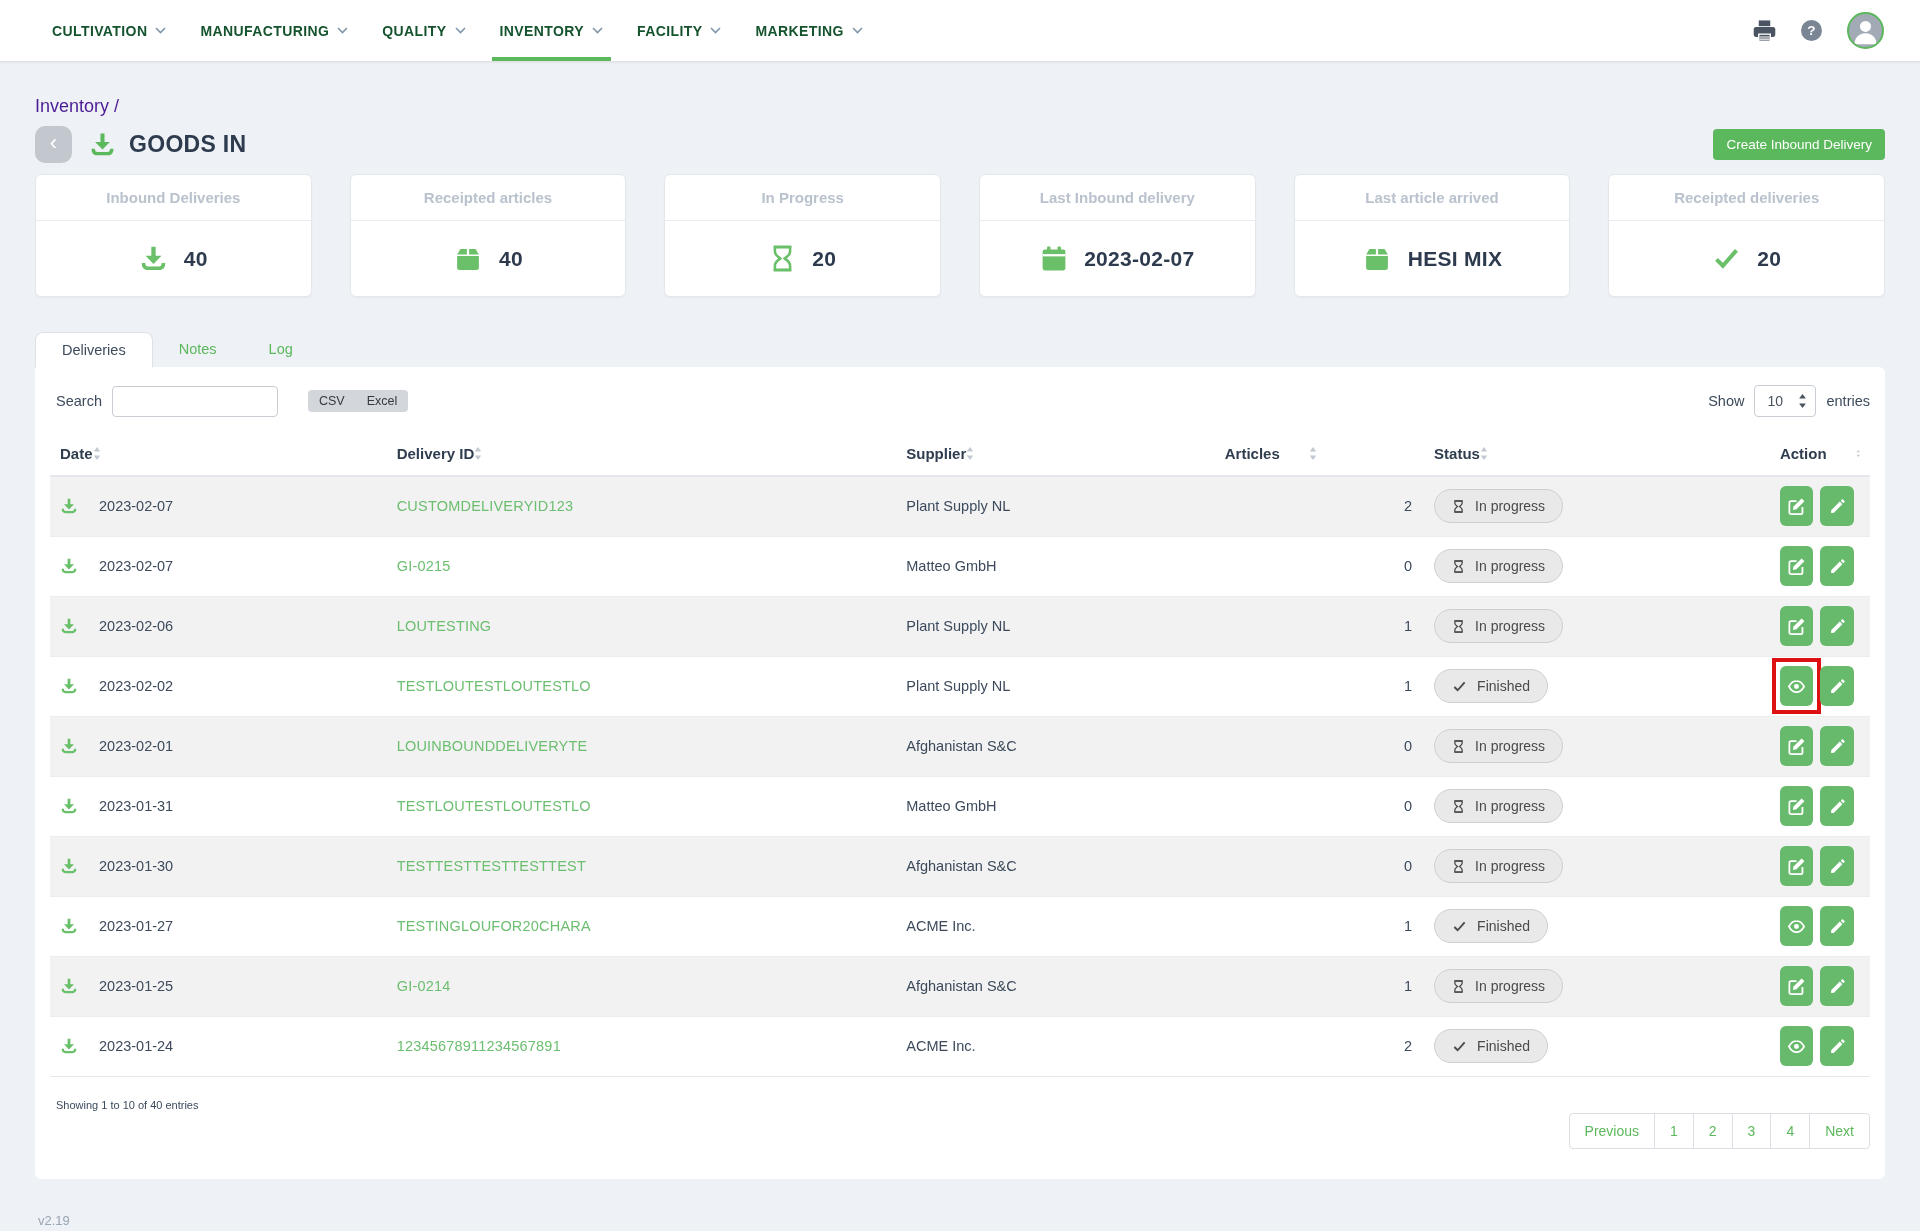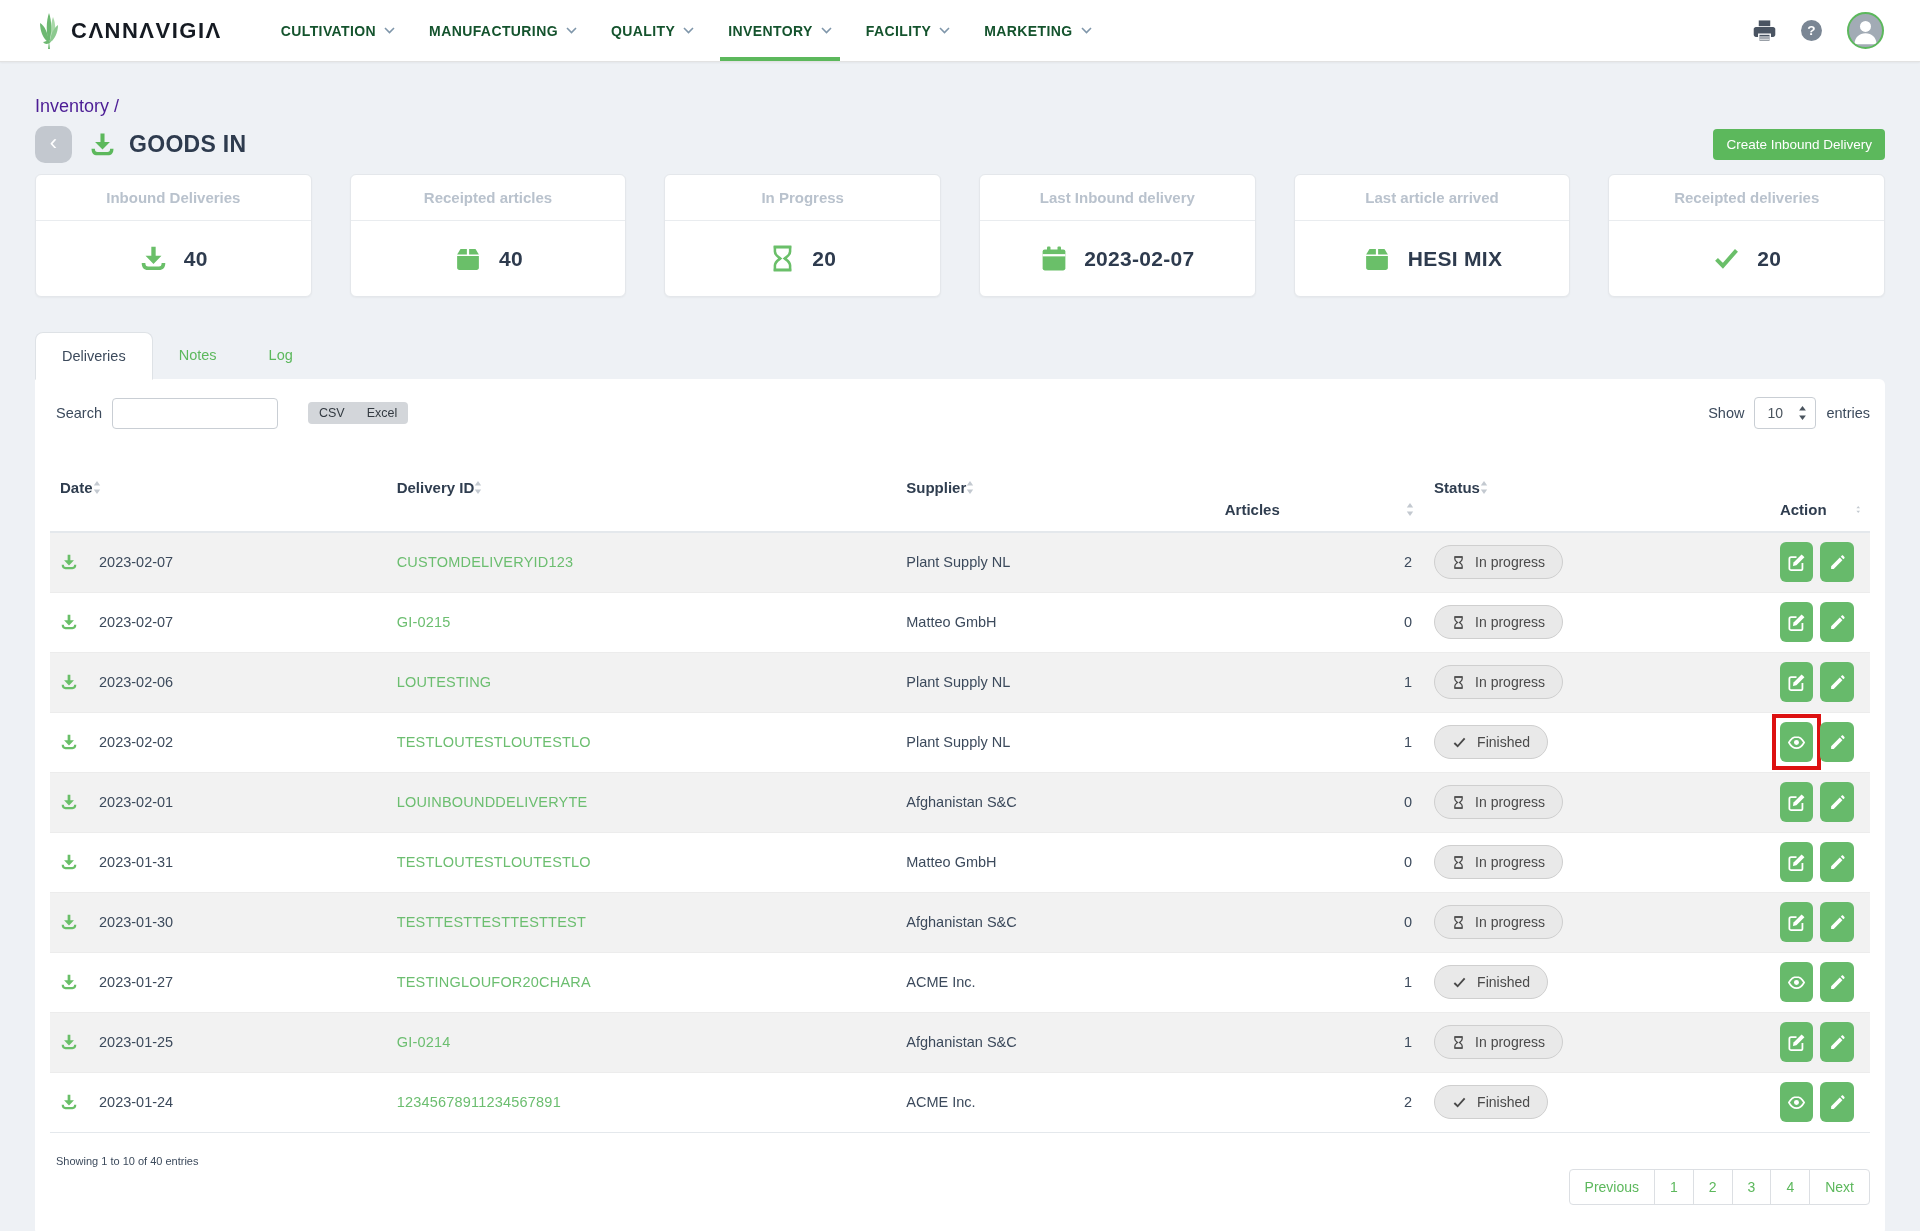--- a/index.html
+++ b/index.html
@@ -29,38 +29,38 @@
   .cards { display:flex; gap:38px; margin-top:11px; }
   .card { flex:1; background:#fff; border:1px solid #e4e7eb; border-radius:6px; box-shadow:0 1px 2px rgba(0,0,0,.04); }
   .card-head { height:46px; display:flex; align-items:center; justify-content:center; font-size:15px; font-weight:700; color:#b9c2cd; border-bottom:1px solid #e9ecef; }
   .card-body { height:75px; display:flex; align-items:center; justify-content:center; gap:16px; }
   .card-body svg { display:none; }
   .card-body svg.show { display:block; }
   .card-value { font-size:21px; font-weight:700; color:#2e3b4e; letter-spacing:.3px; }
 
   
   .tabs { margin-top:35px; display:flex; position:relative; }
-  .tab { padding:15px 26px; font-size:14.5px; color:#5cb85c; cursor:pointer; }
+  .tab { padding:9px 26px; font-size:14.5px; color:#5cb85c; cursor:pointer; }
   .tab.active { background:#fff; border:1px solid #dee2e6; border-bottom:1px solid #fff; border-radius:8px 8px 0 0; color:#3c4a5c; margin-bottom:-1px; }
 
   
   .panel { background:#fff; border-radius:0 6px 6px 6px; padding:18px 15px 30px; }
   .toolbar { display:flex; align-items:center; padding:0 0 17px; }
   .search-label { font-size:14.5px; color:#3c4a5c; margin:0 10px 0 6px; }
   .search-input { width:166px; height:31px; border:1px solid #c9ced4; border-radius:4px; outline:none; padding:0 8px; font-size:14px; color:#3c4a5c; }
   .export-group { margin-left:30px; display:flex; border-radius:4px; overflow:hidden; }
   .export-btn { background:#d3d6da; color:#333a41; font-size:12.5px; padding:4px 11px; border:0; cursor:pointer; }
   .show-group { margin-left:auto; display:flex; align-items:center; gap:10px; font-size:14.5px; color:#3c4a5c; }
   .page-size { width:62px; height:32px; border:1px solid #c9ced4; border-radius:4px; display:flex; align-items:center; justify-content:space-between; padding:0 8px 0 12px; font-size:14px; color:#4a545e; cursor:pointer; }
 
   
   table { width:100%; border-collapse:collapse; table-layout:fixed; }
   thead th { text-align:left; font-size:15px; color:#2f3d4f; padding:11px 10px 13px; border-bottom:2px solid #e4e8ec; font-weight:700; }
   .th-inner { display:flex; align-items:center; }
-  .th-inner.right { justify-content:space-between; gap:29px;margin-top:44px; }
+  .th-inner.right { justify-content:flex-start; gap:29px; }
   tbody td { height:60px; padding:0 10px; font-size:14.5px; color:#3c4a5c; }
   tbody tr { border-top:1px solid #ececec; }
   tbody tr:first-child { border-top:0; }
   tbody tr:last-child { border-bottom:1px solid #e4e8ec; }
   tbody tr.striped { background:#f2f2f2; }
   .date-cell { display:flex; align-items:center; gap:21px; }
   .id-link { color:#6cbe70; cursor:pointer; letter-spacing:.2px; }
   .num-cell { text-align:right; padding-right:12px; }
   .badge { display:inline-flex; align-items:center; gap:10px; padding:8px 17px; background:#e9e9e9; border:1px solid #cfcfcf; border-radius:18px; font-size:14px; color:#4a4a4a; }
   .badge svg { display:none; }
@@ -80,31 +80,20 @@
   .pagination { display:flex; margin-top:20px; }
   .page-btn { border:1px solid #dcdfe3; background:#fff; color:#5cb85c; font-size:14px; padding:9px 15px; margin-left:-1px; cursor:pointer; }
   .page-btn:first-child { border-radius:4px 0 0 4px; margin-left:0; }
   .page-btn:last-child { border-radius:0 4px 4px 0; }
   .version { padding:34px 0 0 3px; font-size:13px; color:#9aa5b1; }
 </style>
 </head>
 <body>
 
 <div class="navbar">
-  <div class="brand">
-    <svg width="30" height="40" viewBox="0 0 30 40">
-      <path d="M18 6 C21 13 21 22 17.5 30 C15.5 23 15.5 13 18 6z" fill="#a9d8a9"></path>
-      <path d="M14 2 C17 10 17 22 14 33 C11 22 11 10 14 2z" fill="#6db871"></path>
-      <path d="M5 12 C10 15 13 22 14 32 C8 28 5 20 5 12z" fill="#6db871"></path>
-      <path d="M23 14 C19 17 15.5 23 14.5 32 C20 28 23 21 23 14z" fill="#8cc98f"></path>
-      <path d="M8 31 c4-1.5 6-1.5 7.5 0 c-2.5 2.5-5.5 2.5-7.5 0z" fill="#6db871"></path>
-      <path d="M14 30 l1 8 h-2 z" fill="#6db871"></path>
-    </svg>
-    <span class="brand-text">CΛNNΛVIGIΛ</span>
-  </div>
   <div class="nav-items" id="nav-items">
   <div class="nav-item">
     <span class="nav-label">CULTIVATION</span>
     <svg width="11" height="7" viewBox="0 0 11 7">
       <path d="M1 1l4.5 4.5L10 1" fill="none" stroke="#7f96aa" stroke-width="1.6"></path>
     </svg>
   </div>
 
   <div class="nav-item">
     <span class="nav-label">MANUFACTURING</span>

